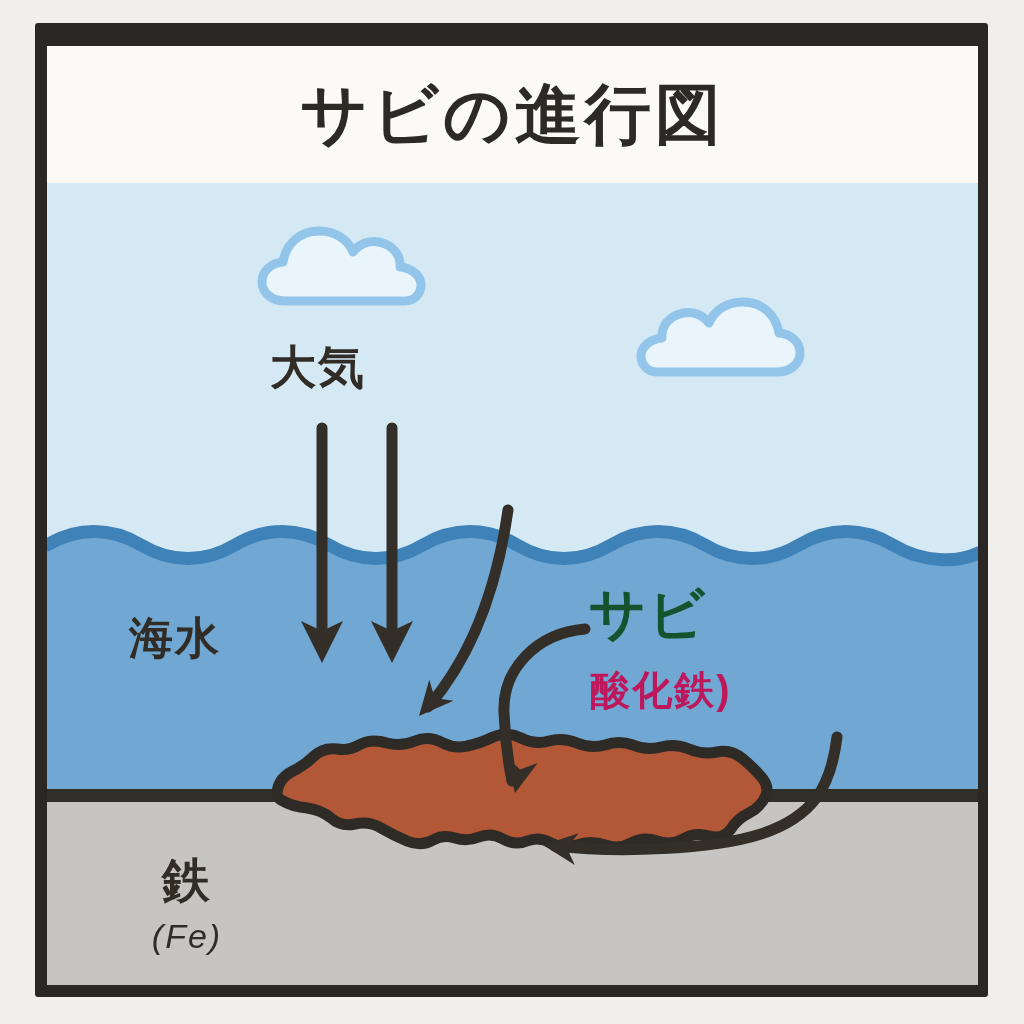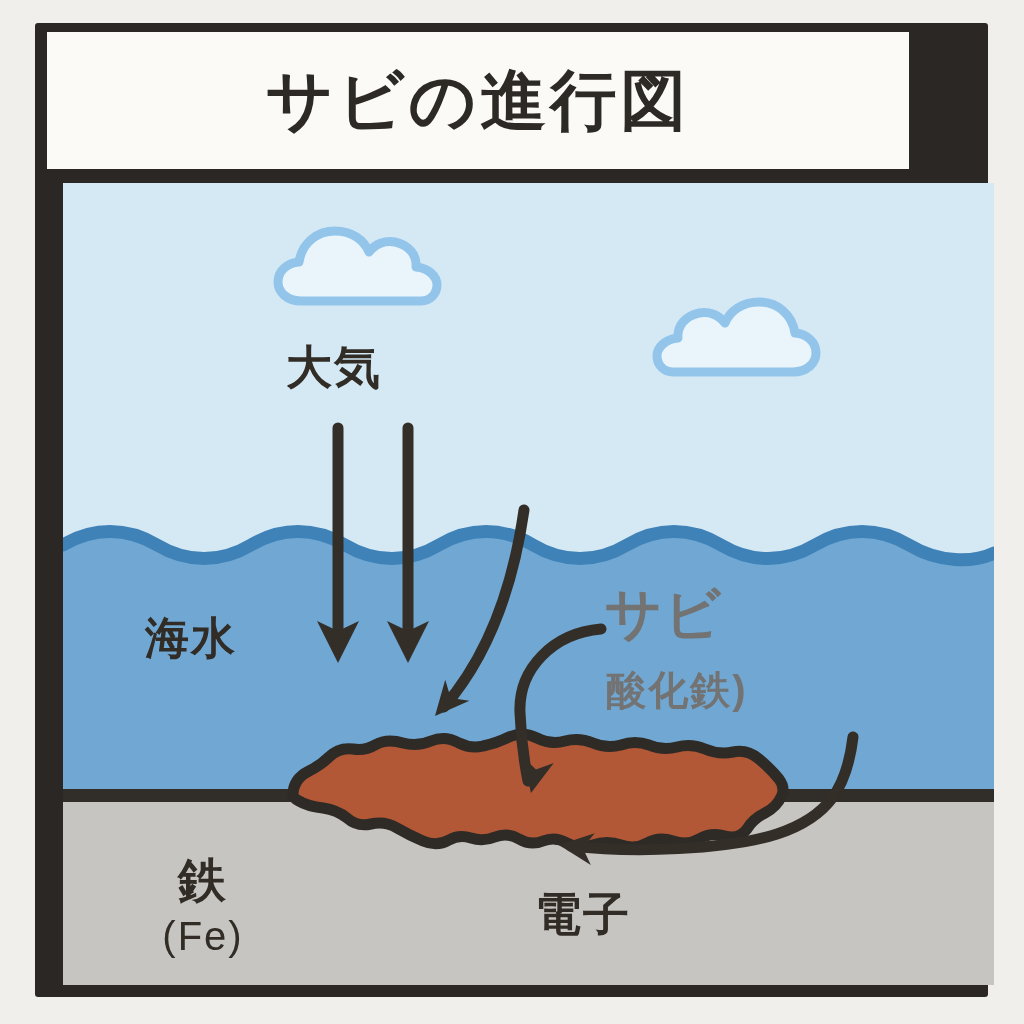--- a/index.html
+++ b/index.html
@@ -1,33 +1,33 @@
 <!DOCTYPE html>
 <html><head>
 <meta charset="utf-8">
 <style>
   html,body{margin:0;padding:0;}
   body{font-family:"Liberation Sans","DejaVu Sans",sans-serif;}
   .page{position:relative;width:1024px;height:1024px;background:#f1efeb;overflow:hidden;}
   .frame{position:absolute;left:35px;top:23px;width:953px;height:974px;background:#2b2724;border-radius:3px;}
-  .title-band{position:absolute;left:47px;top:32px;width:862px;height:137px;background:#fbfaf7;
+  .title-band{position:absolute;left:47px;top:46px;width:931px;height:137px;background:#fbfaf7;
               display:flex;align-items:center;justify-content:center;}
   .title-text{font-size:66px;font-weight:900;color:#2d2924;letter-spacing:4px;}
-  .scene{position:absolute;left:63px;top:183px;width:931px;height:802px;background:#d5e9f5;overflow:hidden;}
+  .scene{position:absolute;left:47px;top:183px;width:931px;height:802px;background:#d5e9f5;overflow:hidden;}
   .scene svg{position:absolute;left:0;top:0;}
   .lbl{position:absolute;transform:translate(-50%,-50%);white-space:nowrap;
        font-weight:800;color:#312c26;letter-spacing:2px;}
   .lbl-atmosphere{left:271px;top:185px;font-size:46px;}
   .lbl-oxygen{left:468px;top:275px;font-size:44px;}
   .lbl-seawater{left:128px;top:455px;font-size:44px;text-align:right;}
-  .lbl-rust{left:601px;top:432px;font-size:56px;font-weight:900;color:#737373;}
-  .lbl-ironoxide{left:614px;top:507px;font-size:40px;font-weight:800;color:#737373;}
+  .lbl-rust{left:601px;top:432px;font-size:56px;font-weight:900;color:#14532d;}
+  .lbl-ironoxide{left:614px;top:507px;font-size:40px;font-weight:800;color:#be185d;}
   .lbl-salt{left:790px;top:515px;font-size:44px;}
   .lbl-iron{left:140px;top:698px;font-size:48px;}
-  .lbl-ironsymbol{left:140px;top:753px;font-size:40px;font-weight:500;}
+  .lbl-ironsymbol{left:140px;top:753px;font-size:34px;font-weight:500;font-style:italic;}
   .lbl-electron{left:520px;top:732px;font-size:46px;}
 </style>
 </head>
 <body>
 
 <div class="page">
   <div class="frame"></div>
 
   <div class="title-band">
     <div class="title-text">サビの進行図</div>
@@ -97,15 +97,14 @@
         <polygon points="0,0 -34,-16 -24,0 -34,16" fill="#332e28" transform="translate(496,662) rotate(187)"></polygon>
       </g>
     </svg>
 
     <div class="lbl lbl-atmosphere">大気</div>
     <div class="lbl lbl-seawater">海水</div>
     <div class="lbl lbl-rust">サビ</div>
     <div class="lbl lbl-ironoxide">酸化鉄)</div>
     <div class="lbl lbl-iron">鉄</div>
     <div class="lbl lbl-ironsymbol">(Fe)</div>
-    <div class="lbl lbl-electron">電子</div>
   </div>
 </div>
 
 </body></html>

